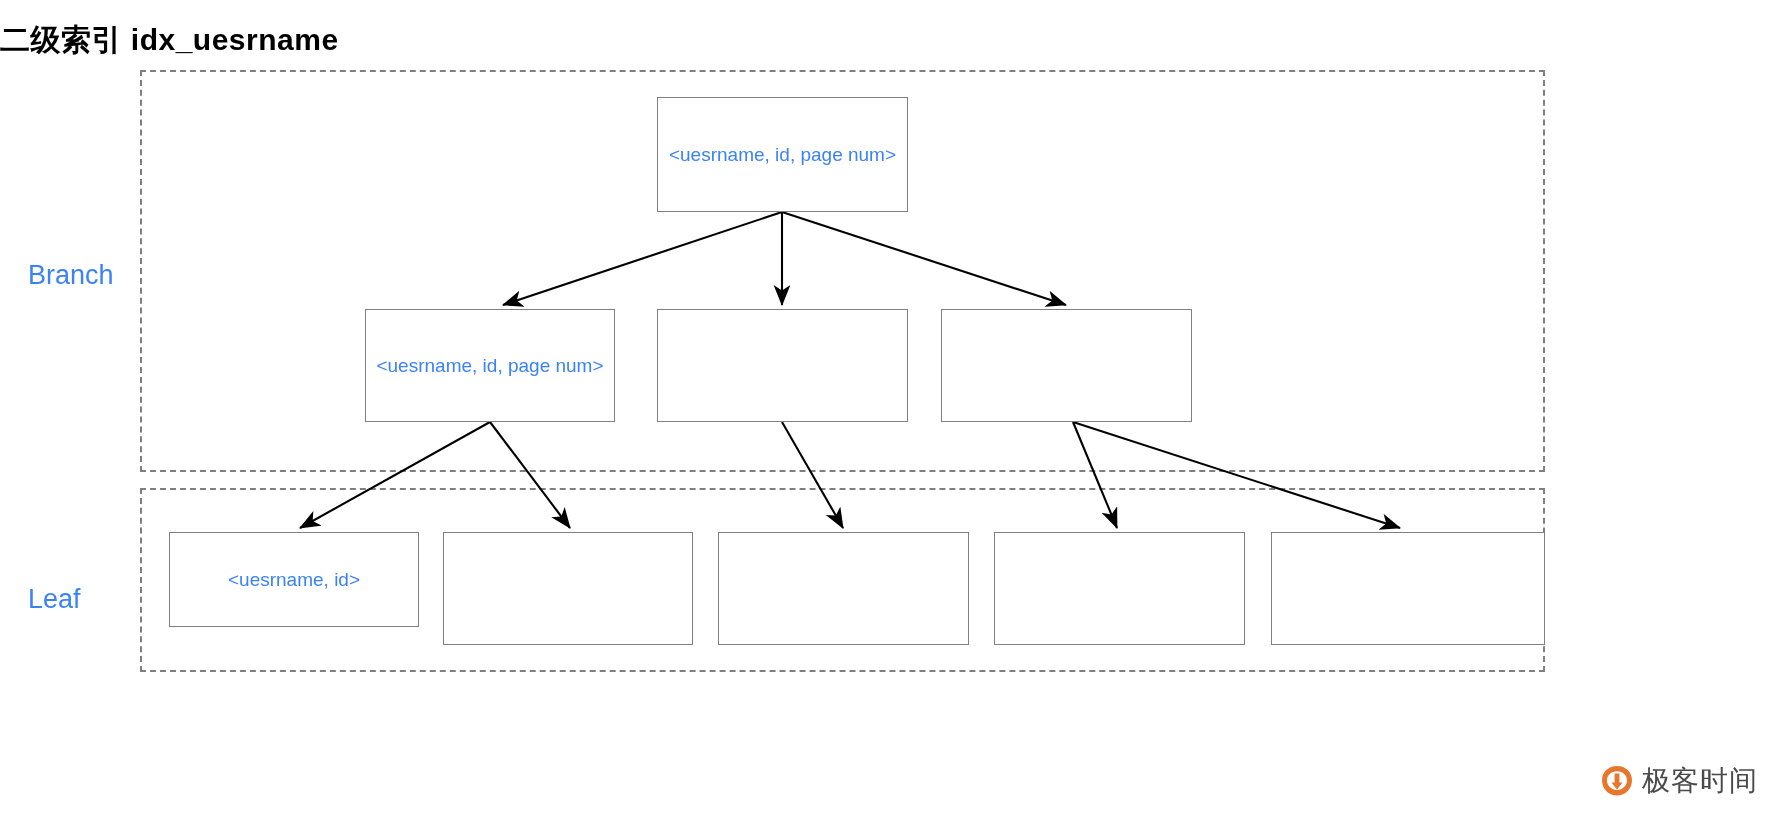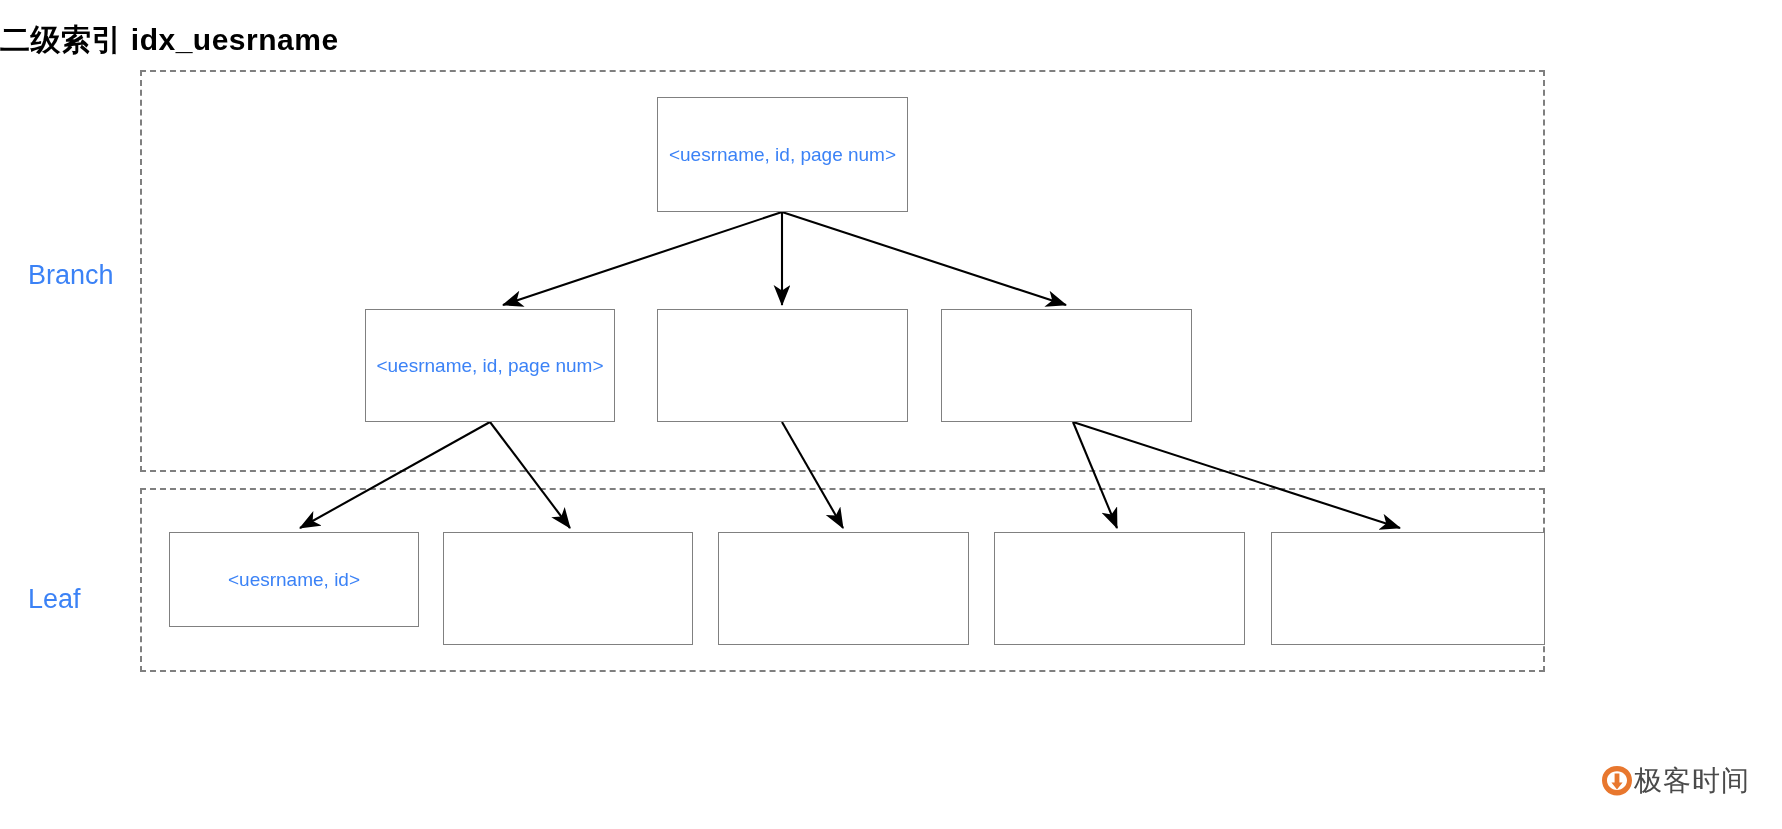--- a/index.html
+++ b/index.html
@@ -76,21 +76,21 @@
   #node-leaf-3{left:994px;top:532px;width:251px;height:113px;}
   #node-leaf-4{left:1271px;top:532px;width:274px;height:113px;}
 
   
   #arrows{position:absolute;left:0;top:0;width:1782px;height:829px;pointer-events:none;}
 
   
   #watermark{
     position:absolute;
     left:1600px;top:762px;
-    display:flex;align-items:center;gap:0;
+    display:flex;align-items:center;gap:8px;
   }
   #watermark .wm-text{
     font-size:28px;
     color:#4a4a4a;
     letter-spacing:1px;
     white-space:nowrap;
   }
 </style>
 </head>
 <body>

